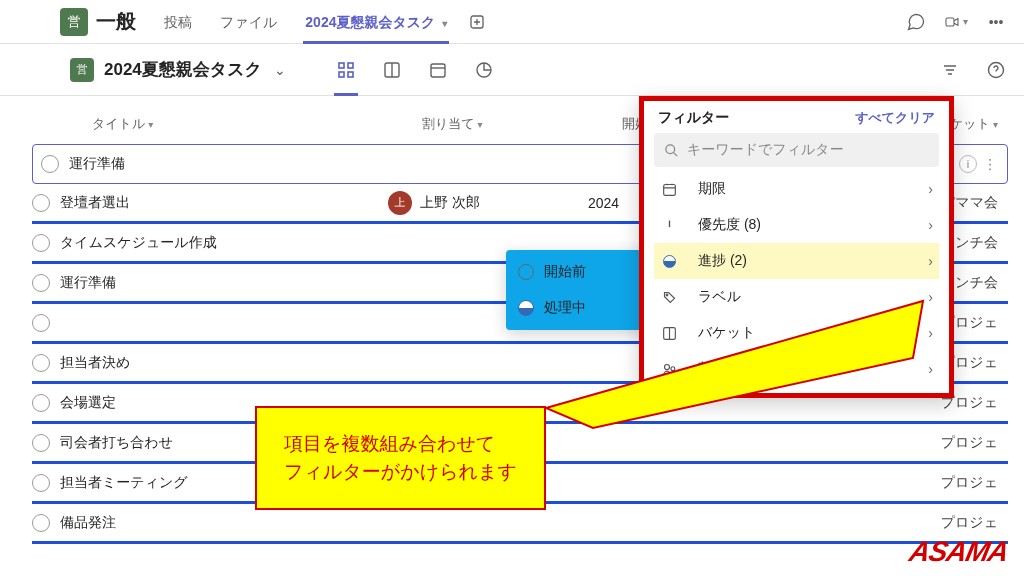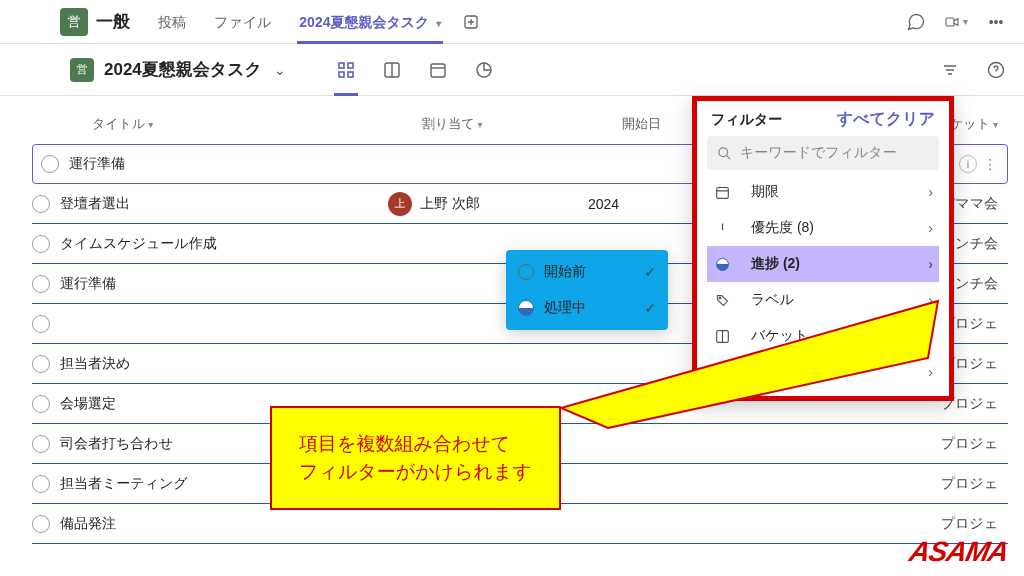--- a/index.html
+++ b/index.html
@@ -23,21 +23,21 @@
     gap: 8px;
   }
   .team-badge {
     width: 28px; height: 28px;
     background: #4f7a4f;
     color: #fff;
     display: flex; align-items: center; justify-content: center;
     border-radius: 4px;
     font-size: 13px;
   }
-  .team-name { font-weight: 700; font-size: 17px; margin-right: 8px; }
+  .team-name { font-weight: 700; font-size: 20px; margin-right: 8px; }
   .tabs { display: flex; gap: 4px; align-items: center; }
   .tab {
     padding: 0 12px;
     height: 44px;
     line-height: 44px;
     color: #616161;
     cursor: pointer;
     position: relative;
   }
   .tab.active { color: #5b5fc7; font-weight: 600; }
@@ -99,21 +99,21 @@
   .col-assign { width:200px; }
   .col-start { width:80px; }
   .col-bucket { margin-left:auto; margin-right:10px; }
   .chev-sm { font-size:10px; margin-left:3px; color:#888; }
 
   
   .tasks { padding: 8px 16px 0 32px; }
   .task-row {
     display:flex; align-items:center;
     height:40px;
-    border-bottom:1px solid #1d4ed8;
+    border-bottom:3px solid #1d4ed8;
   }
   .task-row.editing {
     border:1px solid #5b5fc7; border-radius:4px; height:40px;
     background:#fff;
   }
   .radio {
     width:18px;height:18px;border:1.5px solid #999;border-radius:50%;
     margin: 0 8px 0 0;
     flex-shrink:0;
     cursor:pointer;
@@ -144,47 +144,47 @@
   .status-circle { width:16px;height:16px;border-radius:50%;border:1.5px solid #666; }
   .status-circle.half { background:linear-gradient(180deg,#fff 50%,#3669b5 50%); border-color:#3669b5; }
   .status-circle.full { background:#3ca03c;border-color:#3ca03c;position:relative; }
   .status-circle.full::after { content:"✓";position:absolute;color:#fff;font-size:10px;left:2px;top:-1px; }
   .check-mark { margin-left:auto; color:#444; }
 
   
   .filter-panel {
     position:absolute;
     right:70px; top:96px;
-    width:262px;
+    width:315px;
     background:#fff;
     border:5px solid #d40000;
     box-shadow: 0 6px 20px rgba(0,0,0,.2);
     z-index:20;
     padding: 8px 10px 6px 10px;
   }
   .filter-head { display:flex;align-items:center;justify-content:space-between;margin-bottom:6px;padding:0 4px;}
   .filter-title { font-weight:700; }
-  .filter-clear { color:#5b5fc7; font-weight:600; cursor:pointer; font-size:16px;}
+  .filter-clear { color:#5b5fc7; font-weight:600; cursor:pointer; font-size:13px;}
   .filter-search {
     height:34px;background:#f0f0f0;border-radius:4px;
     display:flex;align-items:center;gap:8px;padding:0 10px;color:#888;
   }
   .filter-list { margin-top:4px; }
   .filter-item {
     height:36px;display:flex;align-items:center;gap:20px;
     padding:0 6px;cursor:pointer;
   }
-  .filter-item.active { background:#c4b5fd;font-weight:bold; }
+  .filter-item.active { background:#fef9c3; }
   .filter-item .fi-icon { width:18px;color:#555;display:flex;justify-content:center; }
   .filter-item .fi-chev { margin-left:auto;color:#666;font-size:14px; }
 
   
   .callout {
     position:absolute;
-    left:270px; top:406px;
+    left:255px; top:406px;
     z-index:30;
   }
   .callout-box {
     width:291px; height:104px;
     background:#ffff00;
     border:2px solid #d40000;
     display:flex;align-items:center;justify-content:center;
     text-align:left;
     color:#d40000;
     font-size:19px;

